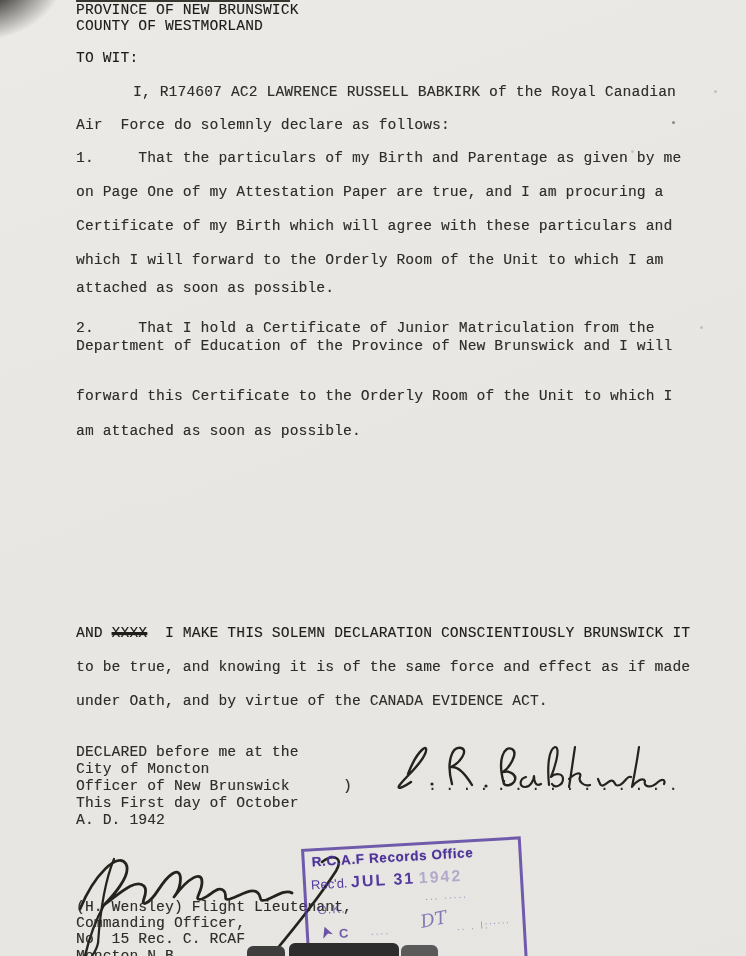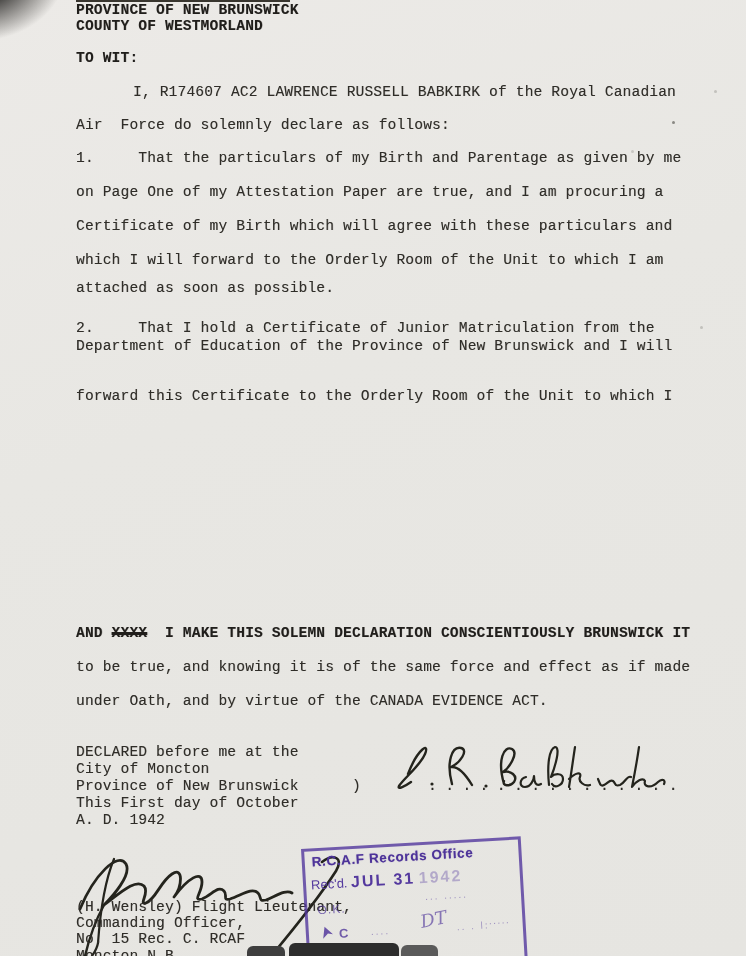--- a/index.html
+++ b/index.html
@@ -2,21 +2,21 @@
 <html><head>
 <meta charset="utf-8">
 <style>
   html,body{margin:0;padding:0;}
   body{width:746px;height:956px;overflow:hidden;background:#e9e8e4;position:relative;
        font-family:"Liberation Mono","DejaVu Sans Mono",monospace;}
   .page{position:absolute;inset:0;background:
         linear-gradient(160deg,#eceae7 0%,#e8e7e3 40%,#e6e5e1 100%);}
   .t{position:absolute;white-space:pre;color:#2f2d28;font-size:14.5px;letter-spacing:.2px;
      text-shadow:.4px .4px .5px rgba(40,38,34,.35);line-height:17px;}
-  .bold{font-weight:bold;color:#201e1b;}
+  .bold{font-weight:normal;color:#201e1b;}
   .struck{text-decoration:line-through;text-decoration-thickness:2.5px;}
   .smudge1{position:absolute;left:0;top:0;width:170px;height:130px;pointer-events:none;
      background:radial-gradient(ellipse 120px 90px at -15% -20%,rgba(45,44,42,.95) 30%,rgba(60,58,55,.45) 55%,rgba(60,58,55,0) 75%);}
   .smudge2{position:absolute;left:0;top:40px;width:60px;height:160px;pointer-events:none;
      background:radial-gradient(ellipse 30px 90px at -40% 40%,rgba(70,68,64,.5),rgba(70,68,64,0) 70%);}
   .overline{position:absolute;left:76px;top:0;width:214px;height:2px;background:#39362f;}
   .speck{position:absolute;width:3px;height:3px;border-radius:50%;background:rgba(60,58,52,.55);}
   .sig{position:absolute;pointer-events:none;}
   .sig path{fill:none;stroke:#24241d;stroke-linecap:round;stroke-linejoin:round;}
   .dotsline{position:absolute;color:#2c2a26;font-size:14.5px;letter-spacing:8.5px;white-space:pre;
@@ -63,28 +63,29 @@
 
   <div class="t" style="left:76px;top:150px">1.     That the particulars of my Birth and Parentage as given by me</div>
   <div class="t" style="left:76px;top:184px">on Page One of my Attestation Paper are true, and I am procuring a</div>
   <div class="t" style="left:76px;top:252px">which I will forward to the Orderly Room of the Unit to which I am</div>
   <div class="t" style="left:76px;top:218px">Certificate of my Birth which will agree with these particulars and</div>
   <div class="t" style="left:76px;top:280px">attached as soon as possible.</div>
 
   <div class="t" style="left:76px;top:320px">2.     That I hold a Certificate of Junior Matriculation from the</div>
   <div class="t" style="left:76px;top:338px">Department of Education of the Province of New Brunswick and I will</div>
   <div class="t" style="left:76px;top:388px">forward this Certificate to the Orderly Room of the Unit to which I</div>
+  <div class="t" style="left:76px;top:423px">am attached as soon as possible.</div>
 
   <div class="t bold" style="left:76px;top:625px"><span>AND </span><span class="struck">XXXX</span><span>  I MAKE THIS SOLEMN DECLARATION CONSCIENTIOUSLY BRUNSWICK IT</span></div>
   <div class="t" style="left:76px;top:659px">to be true, and knowing it is of the same force and effect as if made</div>
   <div class="t" style="left:76px;top:693px">under Oath, and by virtue of the CANADA EVIDENCE ACT.</div>
 
   <div class="t" style="left:76px;top:744px">DECLARED before me at the</div>
   <div class="t" style="left:76px;top:761px">City of Moncton</div>
-  <div class="t" style="left:76px;top:778px">Province of New Brunswick      )</div>
+  <div class="t" style="left:76px;top:778px">Officer of New Brunswick      )</div>
   <div class="t" style="left:76px;top:795px">This First day of October</div>
   <div class="t" style="left:76px;top:812px">A. D. 1942</div>
 
   <div class="dotsline" style="left:428px;top:778px">...............</div>
   <svg class="sig" style="left:392px;top:734px" width="300" height="64" viewBox="0 0 300 64">
     <path stroke-width="2.4" d="M16,40 C26,14 38,8 33,20 C28,32 12,44 7,52 C5,56 12,53 19,48"></path>
     <circle cx="40" cy="50" r="1.6" fill="#24241d" stroke="none"></circle>
     <path stroke-width="2.4" d="M60,50 C54,28 60,12 69,14 C77,16 68,29 59,33 C67,32 74,41 80,51"></path>
     <circle cx="94" cy="52" r="1.6" fill="#24241d" stroke="none"></circle>
     <path stroke-width="2.4" d="M112,50 C105,26 112,11 120,15 C127,19 117,34 111,38 C119,36 126,42 122,48 C118,53 110,52 112,47"></path>

